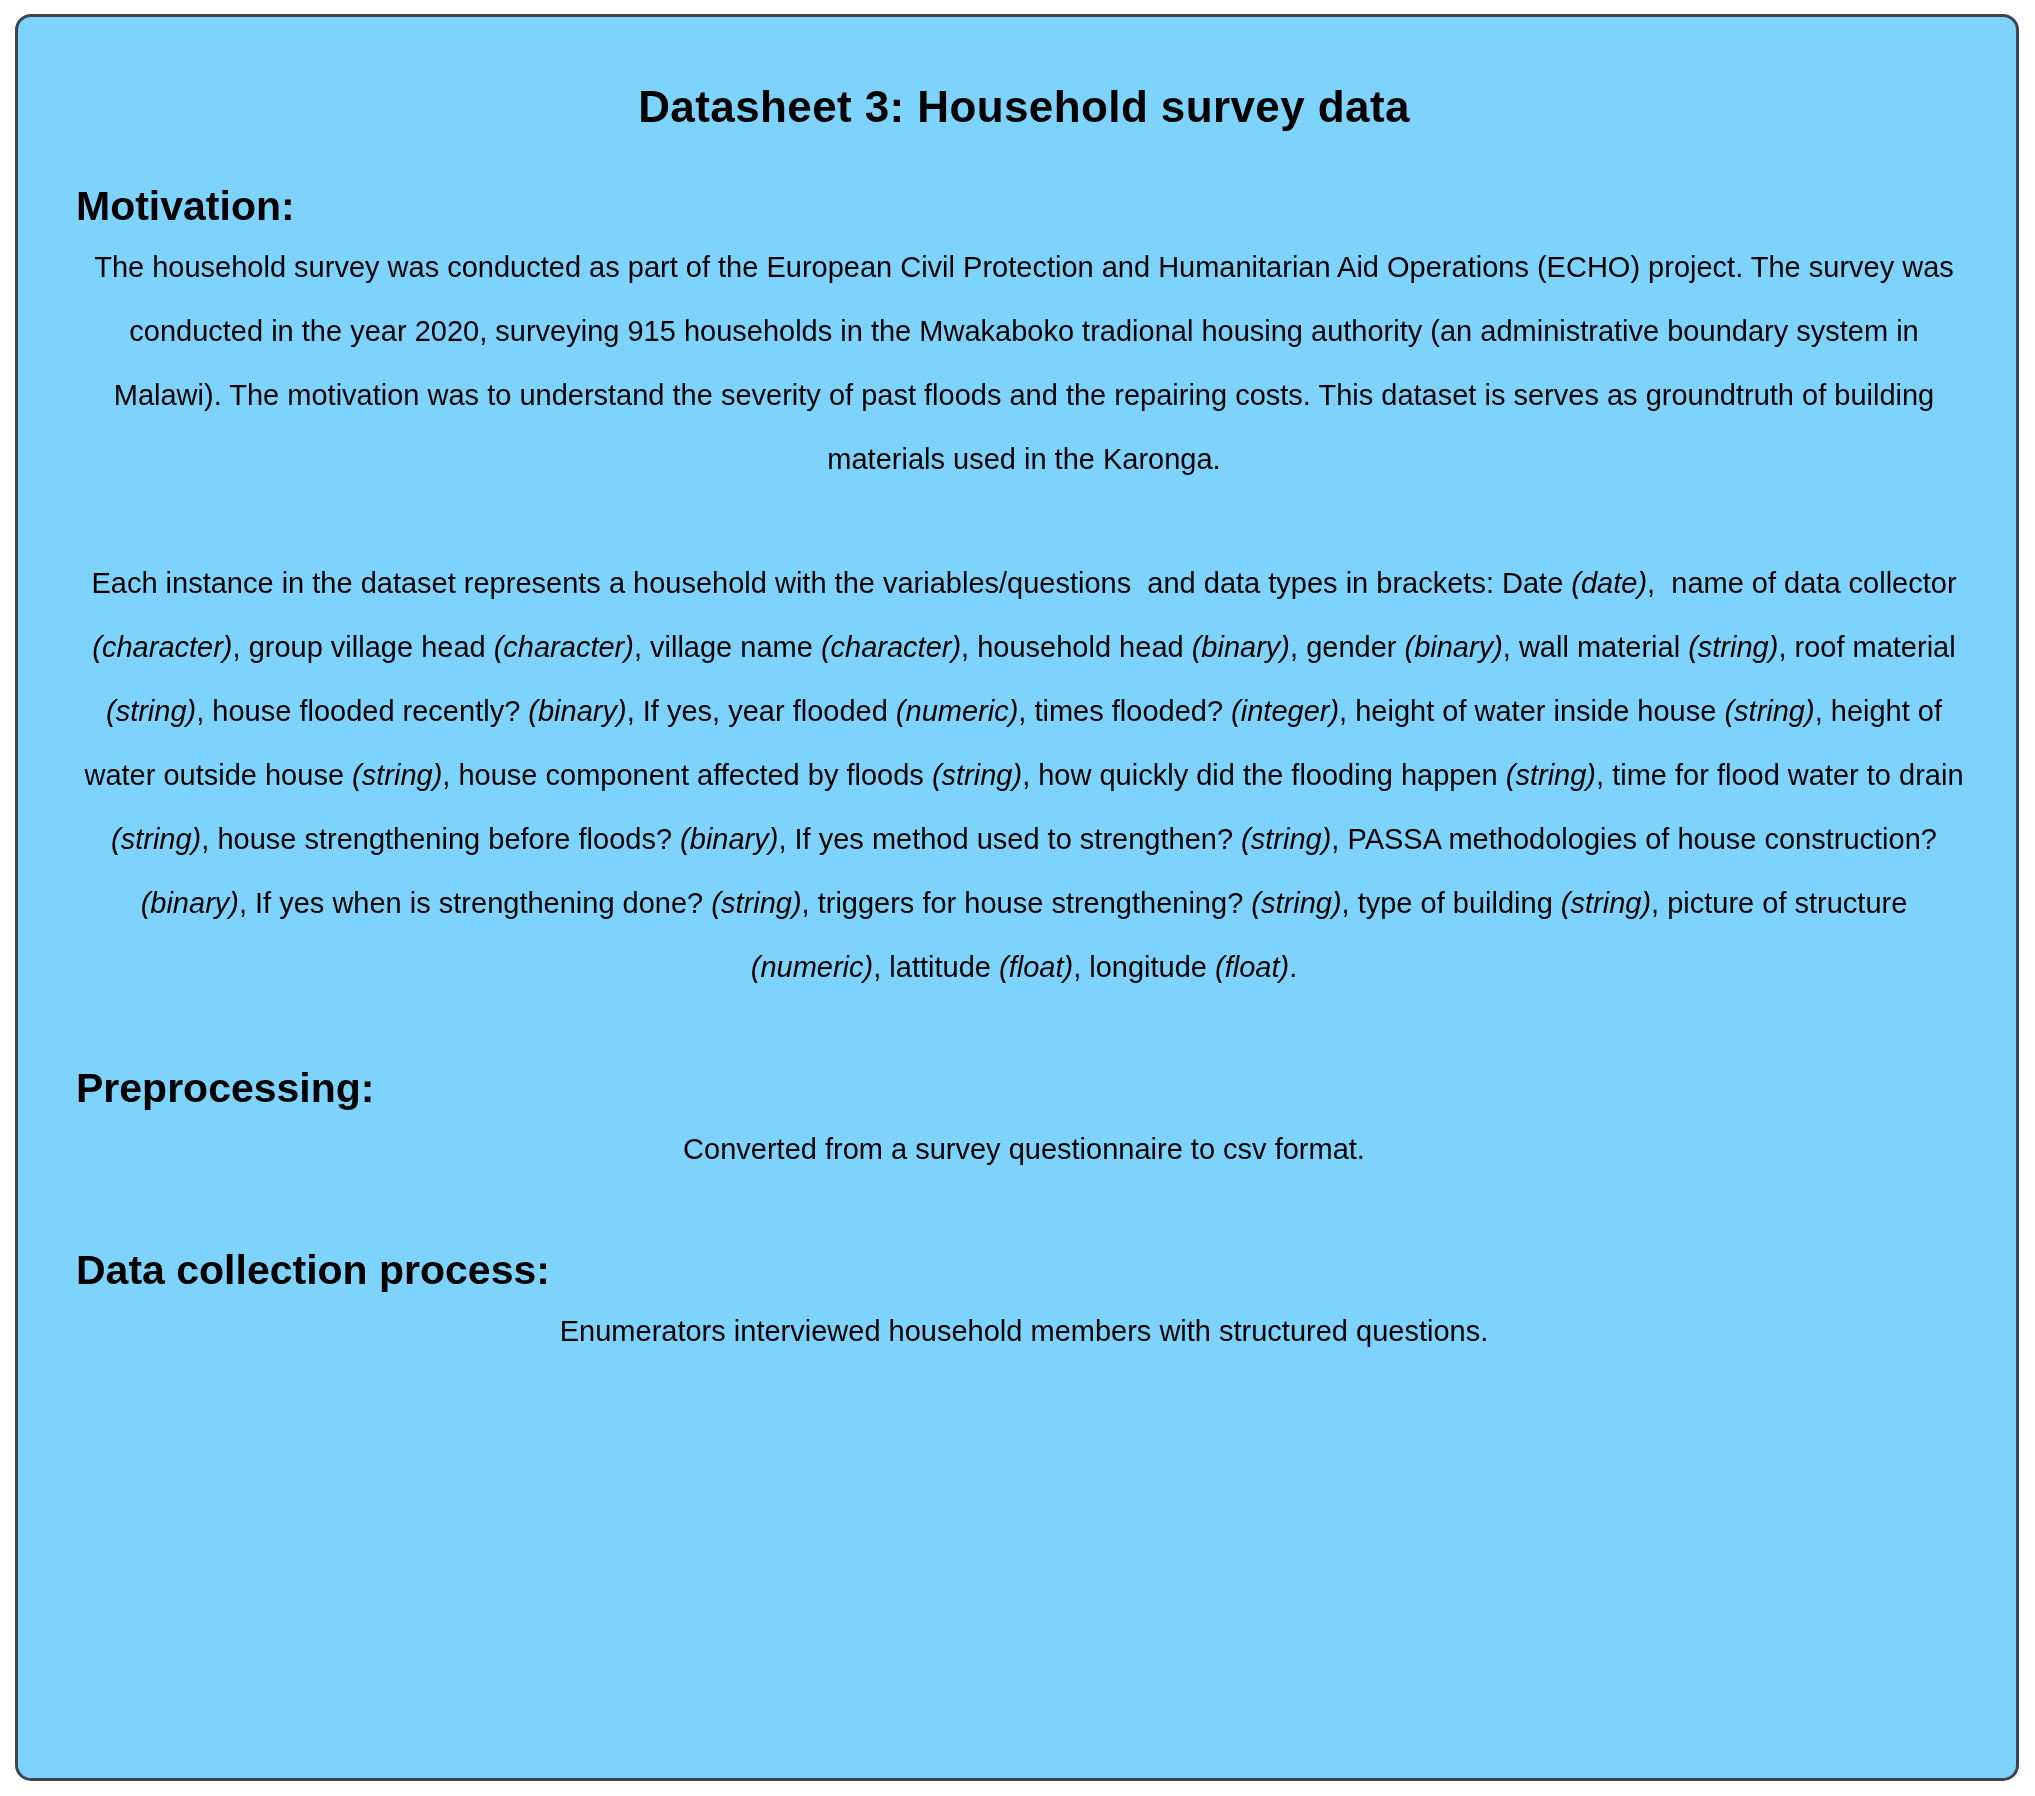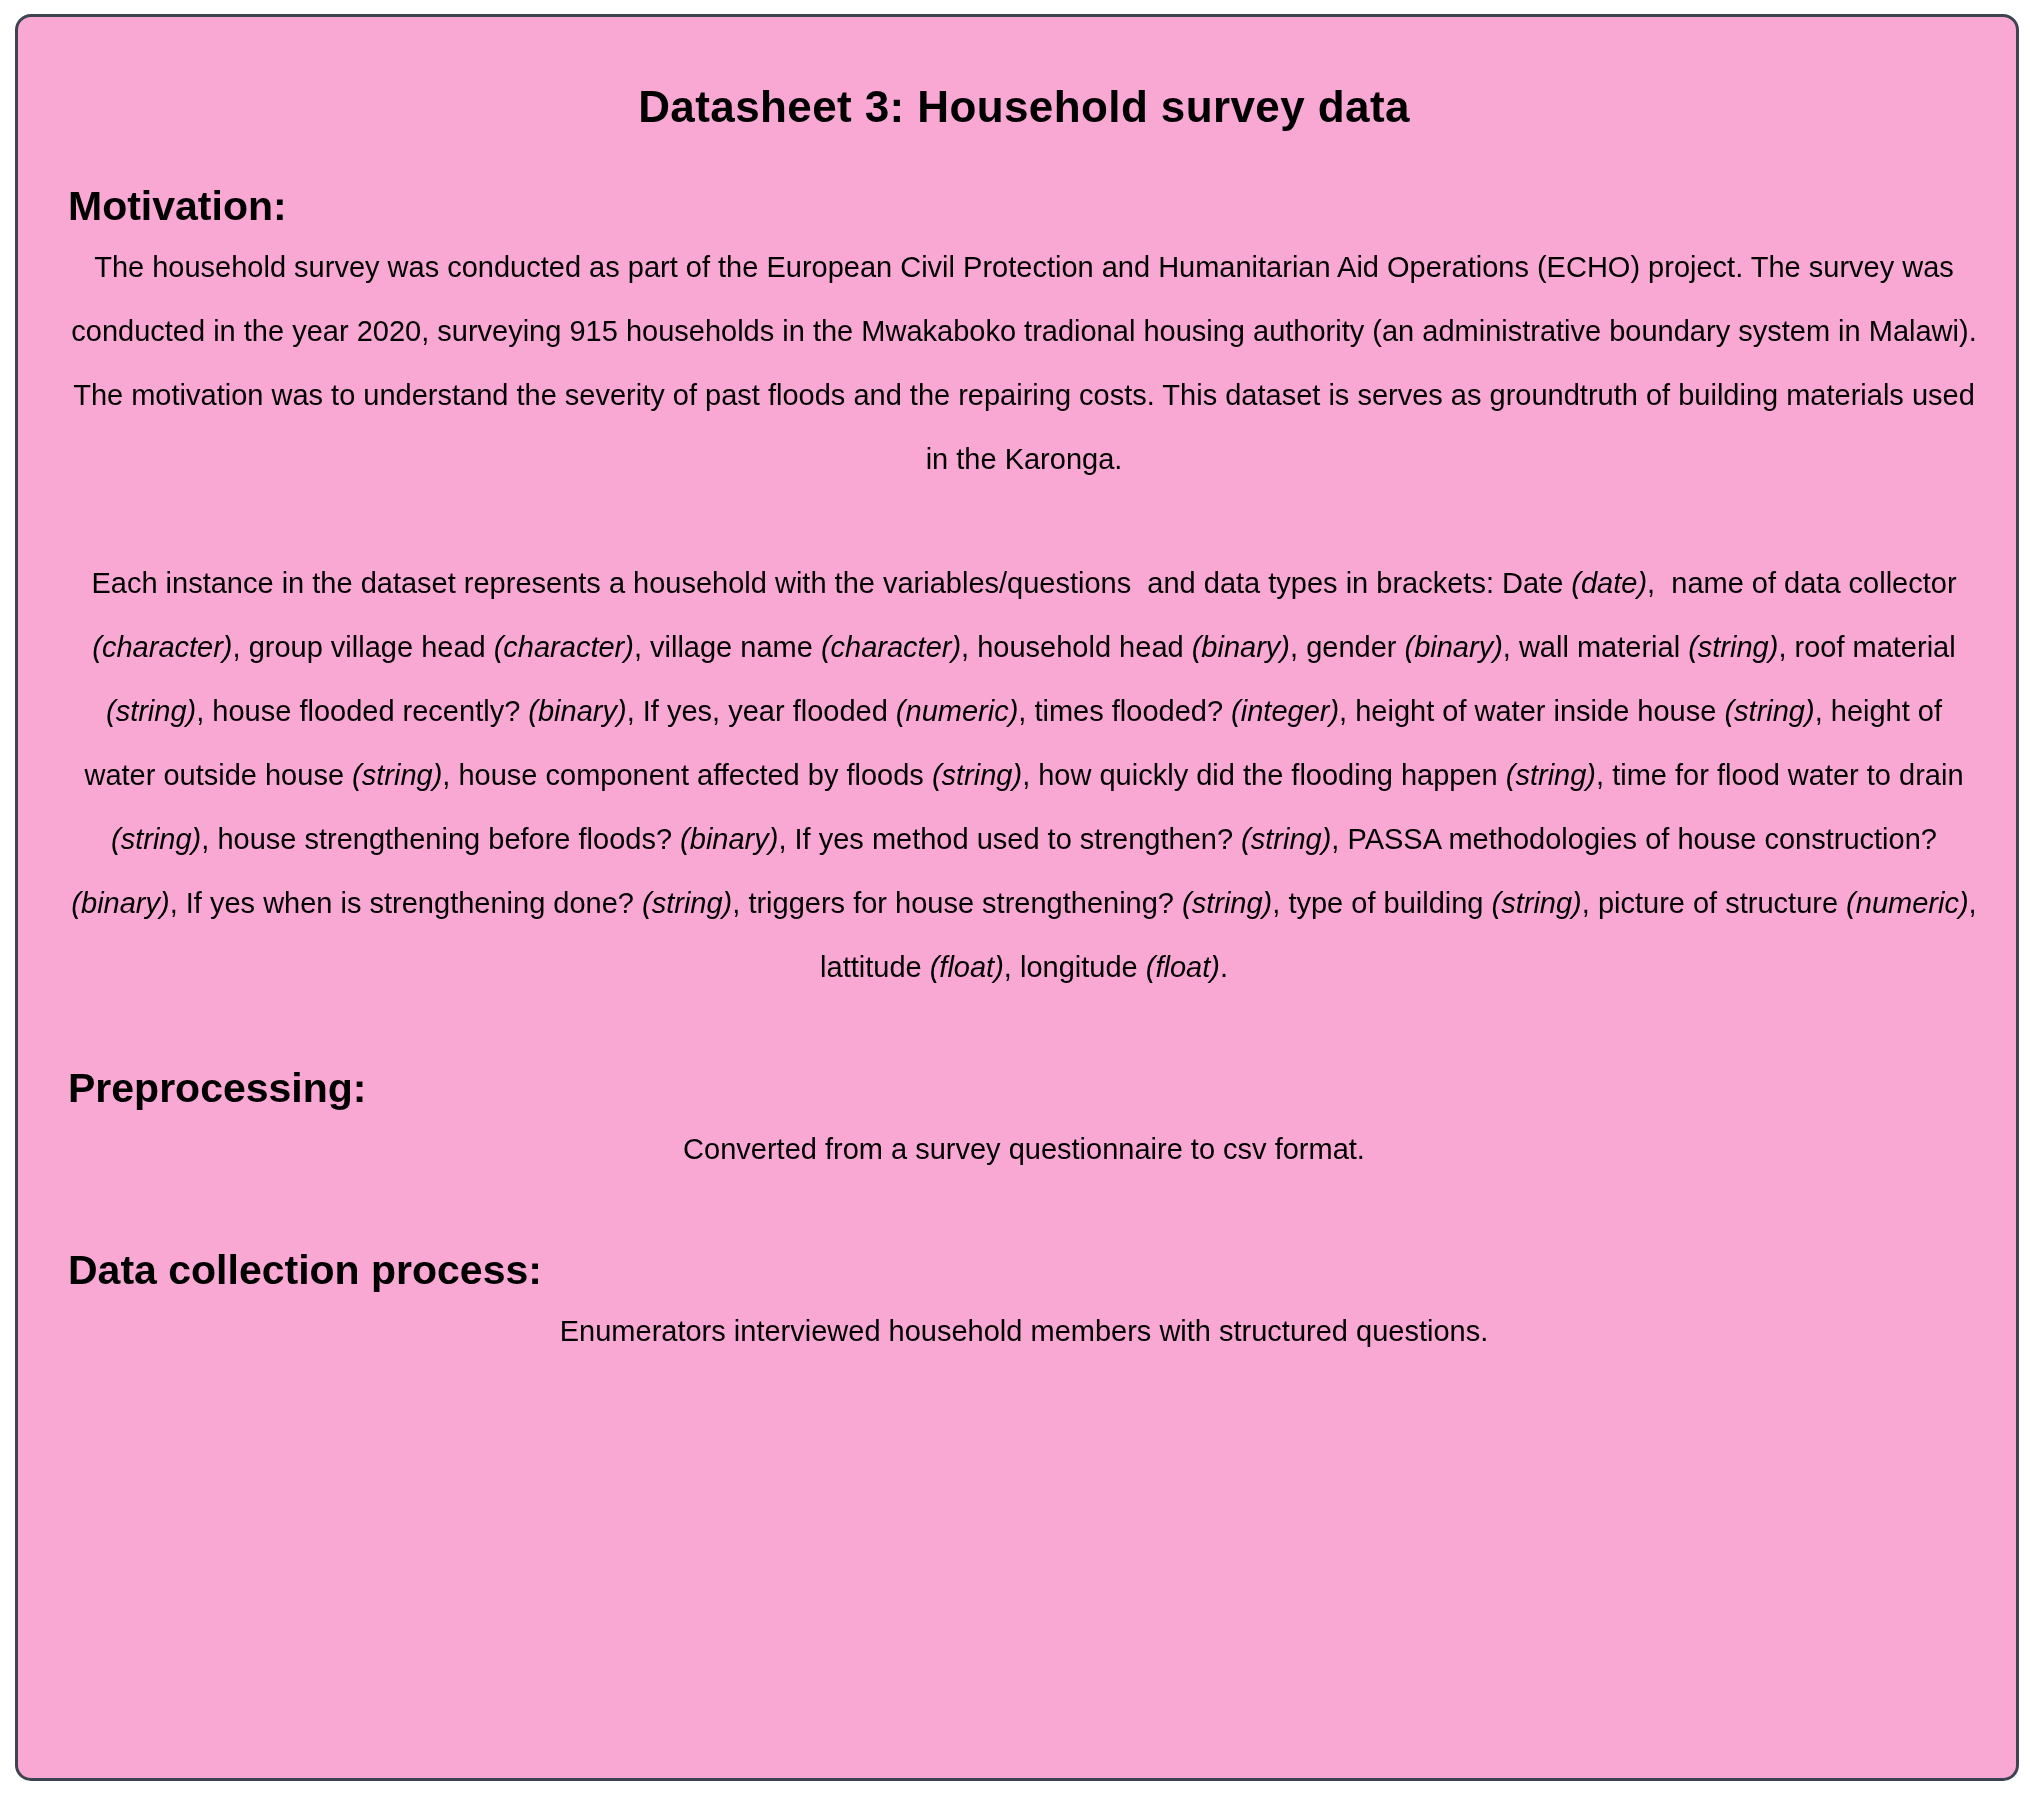--- a/index.html
+++ b/index.html
@@ -13,33 +13,33 @@
   }
   .frame {
     position: absolute;
     left: 15px;
     top: 13.7px;
     width: 2004px;
     height: 1767px;
     box-sizing: border-box;
     border: 3.6px solid #3d4450;
     border-radius: 16px;
-    background: #f9a8d4;
+    background: #7dd3fc;
     padding: 61px 36px 29px 50px;
     overflow: hidden;
   }
   .ds-title {
     font-size: 44px;
     font-weight: bold;
     line-height: 58px;
     text-align: center;
     margin: 0 0 41px 0;
     letter-spacing: 0.4px;
   }
-  .ds-section { margin: 0; }
+  .ds-section { margin: 8px; }
   .ds-section + .ds-section { margin-top: 60px; }
   .ds-heading {
     font-size: 41px;
     font-weight: bold;
     line-height: 58px;
     margin: 0;
   }
   .ds-body {
     font-size: 29px;
     line-height: 64px;

